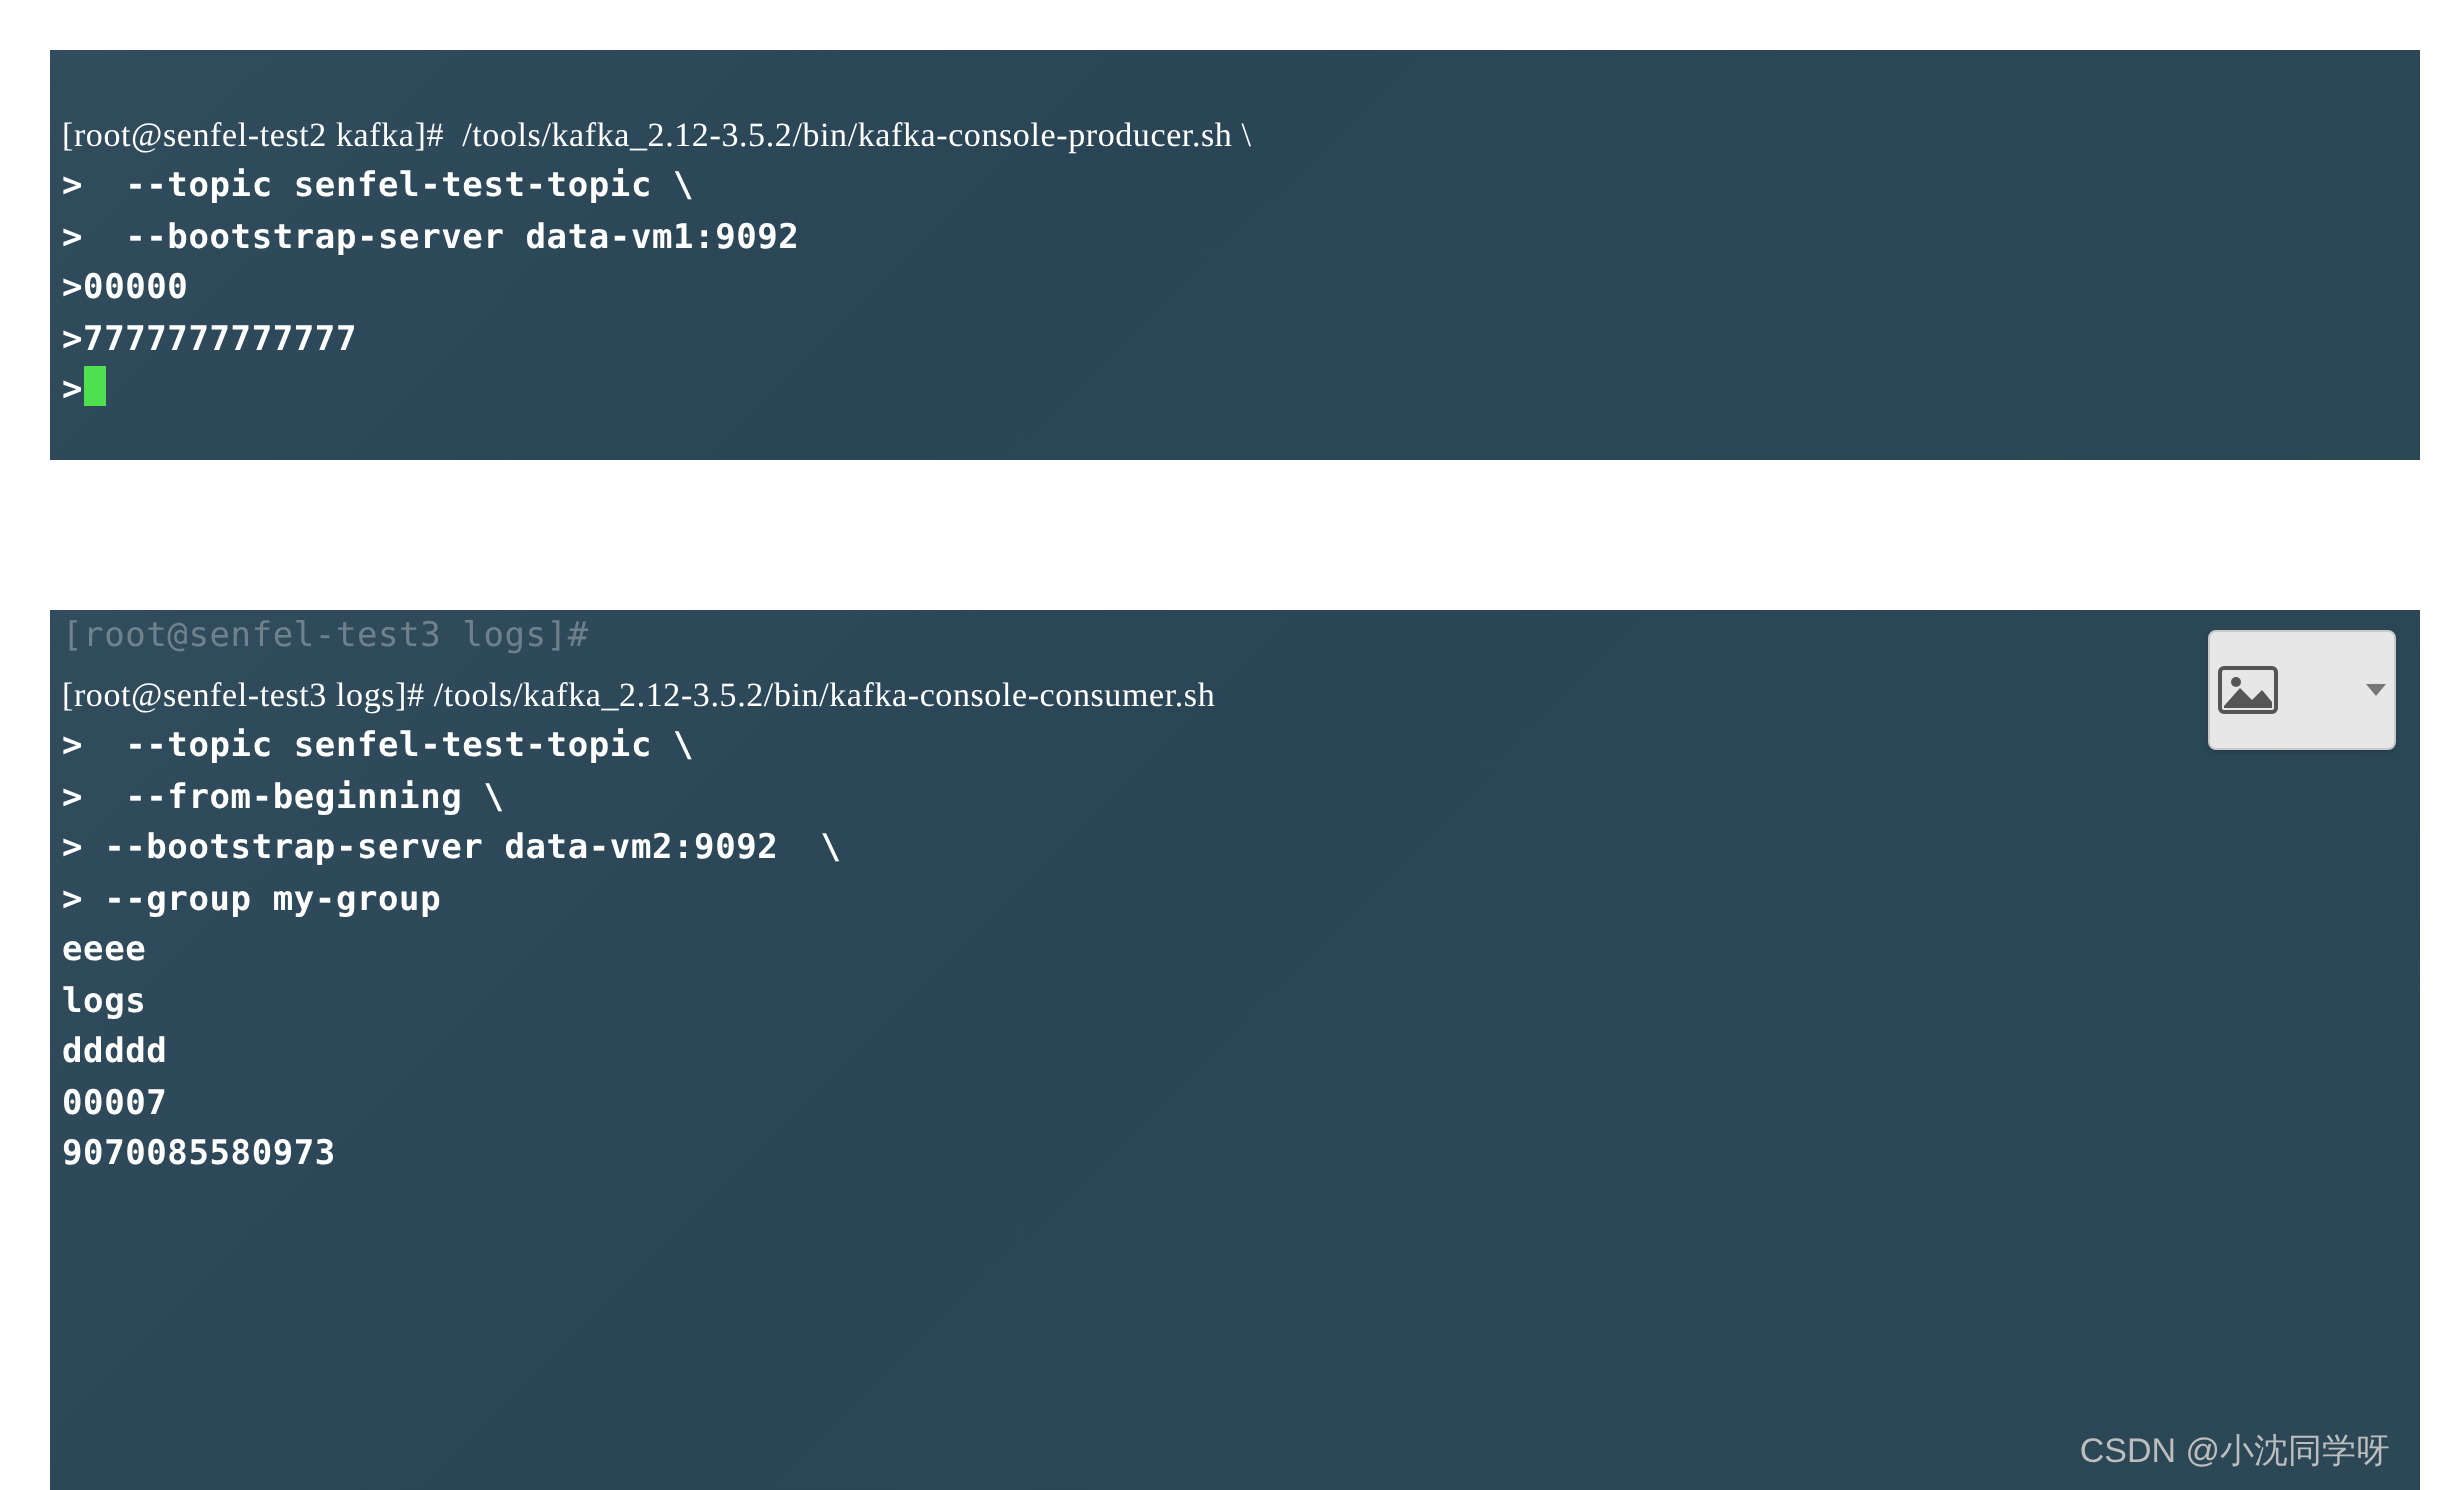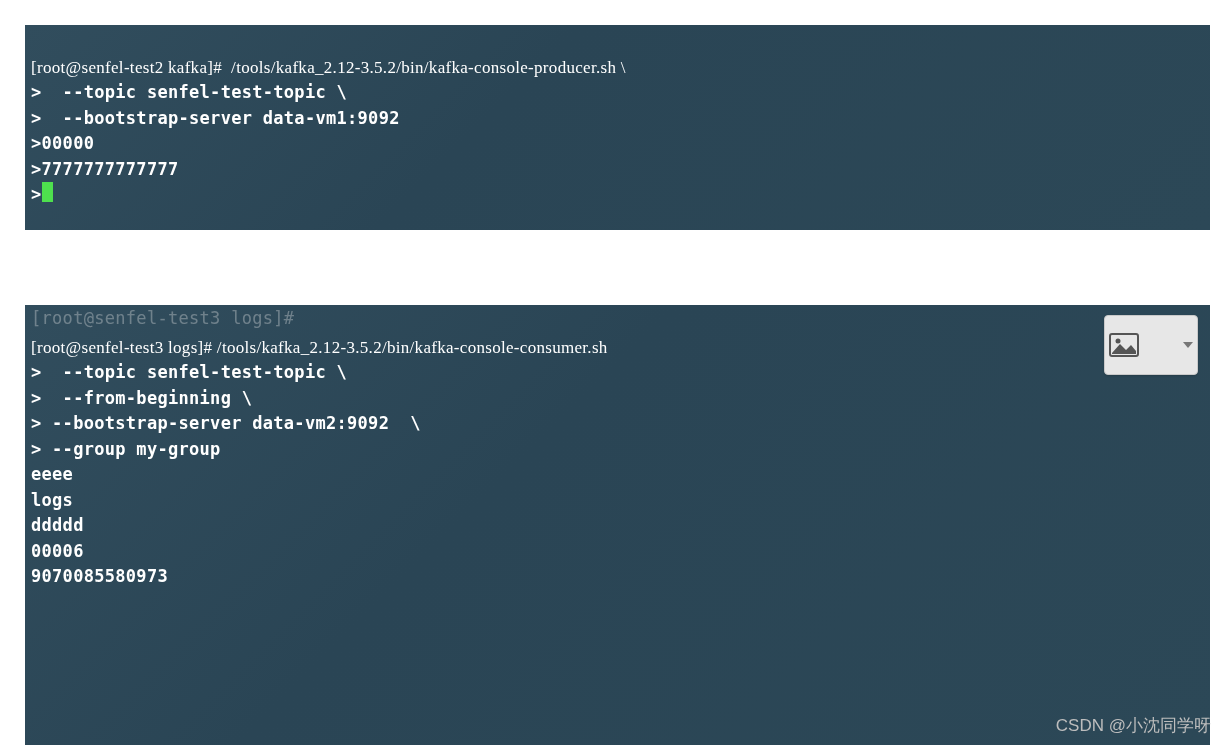--- a/index.html
+++ b/index.html
@@ -62,21 +62,21 @@
   .image-btn svg { display: block; }
   .chev {
     width: 0;
     height: 0;
     border-left: 5px solid transparent;
     border-right: 5px solid transparent;
     border-top: 6px solid #777;
   }
   .watermark {
     position: absolute;
-    right: 14px;
+    right: 30px;
     bottom: 8px;
     color: #bdbdbd;
     font-family: "Microsoft YaHei", Arial, sans-serif;
     font-size: 17px;
   }
 </style>
 </head>
 <body>
 
 <div class="terminal-block first">
@@ -90,21 +90,21 @@
 
 <div class="terminal-block second"><span style="opacity:0.35;position:relative;top:-3px">[root@senfel-test3 logs]#</span>
 <span class="prompt">[root@senfel-test3 logs]# /tools/kafka_2.12-3.5.2/bin/kafka-console-consumer.sh</span>
 <span class="cmd">&gt;  --topic senfel-test-topic \</span>
 <span class="cmd">&gt;  --from-beginning \</span>
 <span class="cmd">&gt; --bootstrap-server data-vm2:9092  \</span>
 <span class="cmd">&gt; --group my-group</span>
 <span class="cmd">eeee</span>
 <span class="cmd">logs</span>
 <span class="cmd">ddddd</span>
-<span class="cmd">00006</span>
+<span class="cmd">00007</span>
 <span class="cmd">9070085580973</span>
 
   <div class="image-btn">
     <span>
       <svg width="30" height="24" viewBox="0 0 30 24">
         <rect x="1" y="1" width="28" height="22" rx="2" fill="none" stroke="#555" stroke-width="2"></rect>
         <circle cx="9" cy="8" r="2.5" fill="#555"></circle>
         <path d="M3 20 L11 11 L17 17 L22 12 L27 18 L27 21 L3 21 Z" fill="#555"></path>
       </svg>
     </span>

